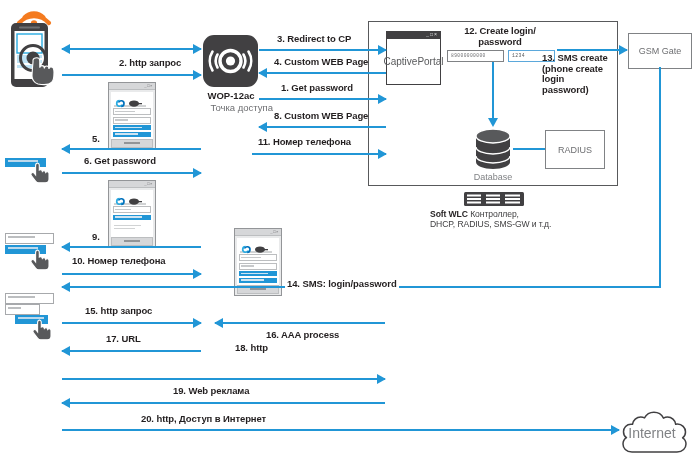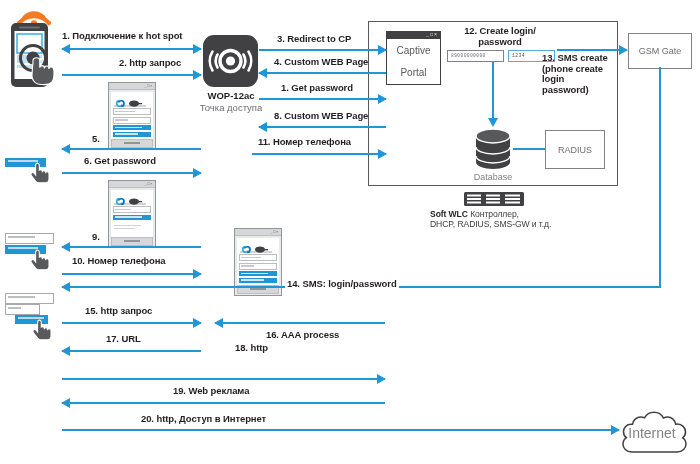--- a/index.html
+++ b/index.html
@@ -23,21 +23,21 @@
   }
   .lbl.center{text-align:center;}
   .lbl.wrap{white-space:normal;}
 
   .devlabel{
     position:absolute;font-size:9.5px;font-weight:bold;color:#231f20;
     white-space:nowrap;text-align:center;
   }
   .devsub{
     position:absolute;font-size:9.5px;font-weight:normal;color:#6d6e71;
-    white-space:nowrap;text-align:center;
+    white-space:nowrap;text-align:right;
   }
   .greylabel{
     position:absolute;font-size:9px;color:#808285;white-space:nowrap;
   }
 
   
   .arrow{position:absolute;height:10px;}
   .arrow .shaft{
     position:absolute;left:0;top:4px;height:2px;background:#2196d6;width:100%;
   }
@@ -69,21 +69,20 @@
     position:relative;height:7px;background:#414042;
   }
   .winbar .btns{
     position:absolute;right:2px;top:1px;color:#e6e7e8;font-size:5px;
     line-height:5px;letter-spacing:1px;font-family:"Liberation Mono",monospace;
   }
   .wintext{
     display:flex;align-items:center;justify-content:center;height:calc(100% - 7px);
     font-size:10px;color:#58595b;text-align:center;line-height:11px;
     font-family:"Liberation Sans",sans-serif;
-    flex-direction:column;
   }
 
   
   .plainbox{
     position:absolute;border:1.2px solid #808285;background:#fff;
     display:flex;align-items:center;justify-content:center;
     font-size:9px;color:#6d6e71;
   }
 
   
@@ -389,21 +388,20 @@
         </div>
       <div class="pm-blue">
           <i style="width:60%"></i>
         </div>
     </div>
     <div class="pm-foot">
         <i></i>
       </div>
   </div>
 
-  <div class="lbl" style="left:62px;top:30px;">1. Подключение к hot spot</div>
   <div class="arrow" style="left:62px;top:44px;width:139px;">
     <div class="shaft"></div>
       <div class="head-r"></div>
       <div class="head-l"></div>
   </div>
 
   <div class="lbl" style="left:103px;top:57px;margin-left:16px;">2. http запрос</div>
   <div class="arrow" style="left:62px;top:70px;width:139px;">
     <div class="shaft"></div>
       <div class="head-r"></div>

